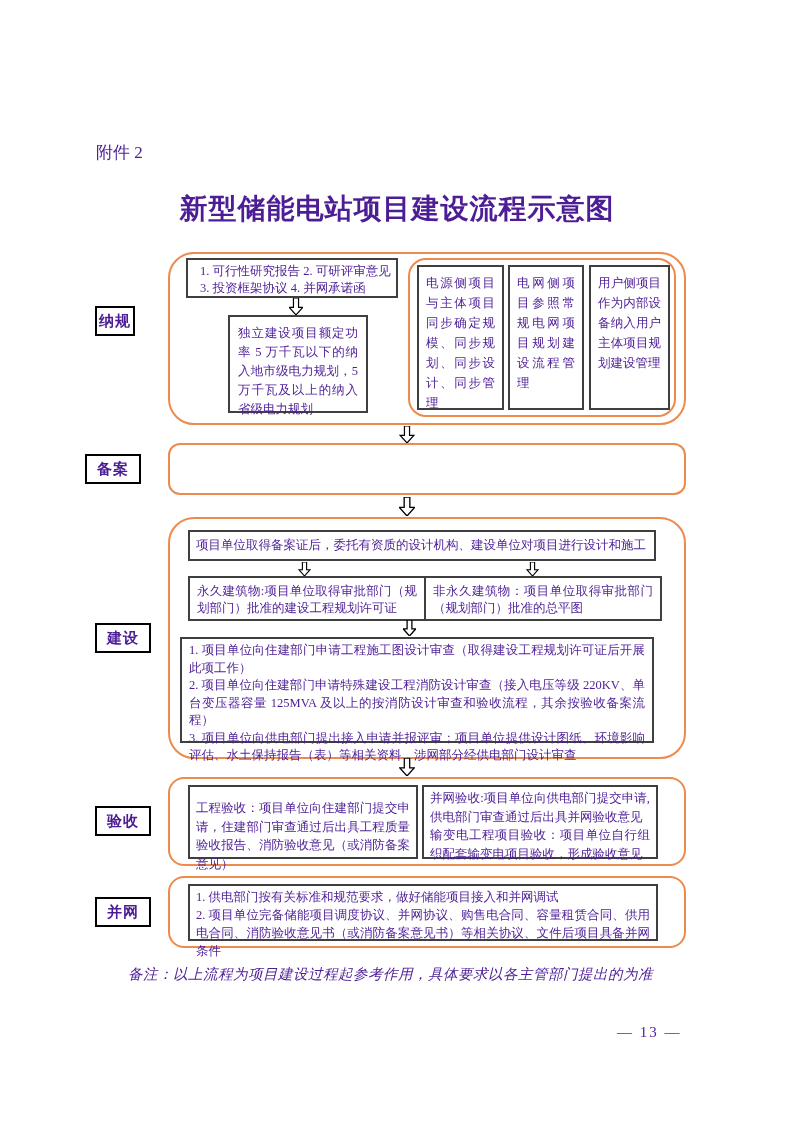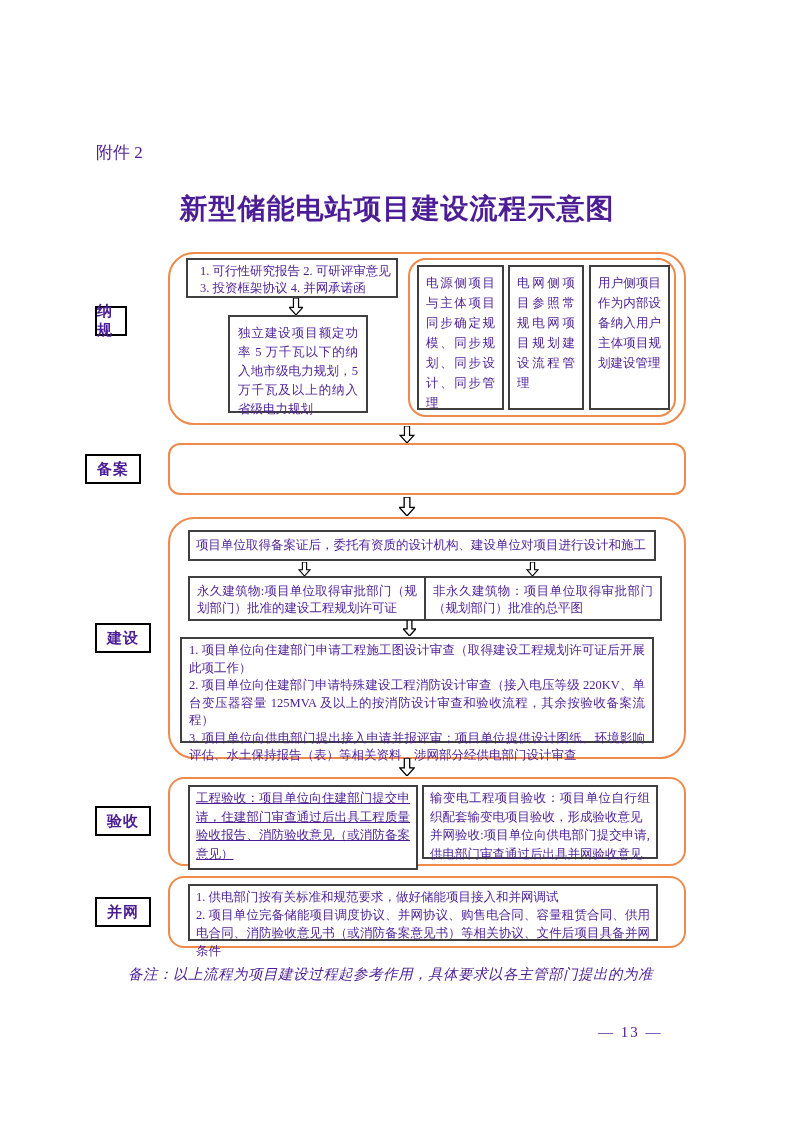--- a/index.html
+++ b/index.html
@@ -41,33 +41,33 @@
   .nowrap-line{white-space:nowrap;}
   .split-box{display:flex;padding:0;text-align:left;}
   .split-box .cell{flex:1;padding:5px 7px;text-align:justify;}
   .split-box .cell.first{border-right:2px solid #3F3F3F;}
   .footnote{
     font-size:14.5px;
     font-style:italic;
     letter-spacing:0.5px;
     font-family:"Liberation Serif","DejaVu Serif",serif;
   }
-  .page-num{font-size:15px;letter-spacing:2px;}
+  .page-num{font-size:15px;letter-spacing:2px;margin-left:19px;}
   svg.arrow{display:block;}
 </style>
 </head>
 <body>
 
 <div class="page">
 
   <div class="abs attachment" style="left:96px;top:141px;">附件 2</div>
   <div class="abs doc-title" style="left:0;top:190px;">新型储能电站项目建设流程示意图</div>
 
   <div class="abs orange-rect" style="left:168px;top:252px;width:518px;height:173px;border-radius:26px;"></div>
-  <div class="abs stage-label" style="left:95px;top:306px;width:32px;height:30px;">纳规</div>
+  <div class="abs stage-label" style="left:95px;top:306px;width:40px;height:30px;">纳规</div>
 
   <div class="abs fbox" style="left:186px;top:258px;width:212px;height:40px;padding:3px 12px;">
     <div class="nowrap-line">1. 可行性研究报告 2. 可研评审意见</div>
     <div class="nowrap-line">3. 投资框架协议 4. 并网承诺函</div>
   </div>
 
   <div class="abs" style="left:289px;top:298px;">
     <svg class="arrow" width="14" height="17" viewBox="0 0 16 20">
         <polygon points="5,0 11,0 11,11 16,11 8,20 0,11 5,11" fill="#fff" stroke="#000" stroke-width="1.4"></polygon>
       </svg>
@@ -130,24 +130,24 @@
 
   <div class="abs" style="left:399px;top:758px;">
     <svg class="arrow" width="16" height="18" viewBox="0 0 16 20">
         <polygon points="5,0 11,0 11,11 16,11 8,20 0,11 5,11" fill="#fff" stroke="#000" stroke-width="1.4"></polygon>
       </svg>
   </div>
 
   <div class="abs orange-rect" style="left:168px;top:777px;width:518px;height:89px;border-radius:16px;"></div>
   <div class="abs stage-label" style="left:95px;top:806px;width:56px;height:30px;">验收</div>
 
-  <div class="abs fbox" style="left:188px;top:785px;width:230px;height:85px;line-height:18.5px;padding:2px 6px;text-decoration:underline;">工程验收：项目单位向住建部门提交申请，住建部门审查通过后出具工程质量验收报告、消防验收意见（或消防备案意见）</div>
+  <div class="abs fbox" style="left:188px;top:785px;width:230px;height:74px;line-height:18.5px;padding:12px 6px;">工程验收：项目单位向住建部门提交申请，住建部门审查通过后出具工程质量验收报告、消防验收意见（或消防备案意见）</div>
   <div class="abs fbox" style="left:422px;top:785px;width:236px;height:74px;line-height:18.5px;padding:2px 6px;">
+    <div>并网验收:项目单位向供电部门提交申请,供电部门审查通过后出具并网验收意见</div>
     <div>输变电工程项目验收：项目单位自行组织配套输变电项目验收，形成验收意见</div>
-    <div>并网验收:项目单位向供电部门提交申请,供电部门审查通过后出具并网验收意见</div>
   </div>
 
   <div class="abs orange-rect" style="left:168px;top:876px;width:518px;height:72px;border-radius:16px;"></div>
   <div class="abs stage-label" style="left:95px;top:897px;width:56px;height:30px;">并网</div>
 
   <div class="abs fbox" style="left:188px;top:884px;width:470px;height:57px;line-height:18px;padding:2px 6px;">
     <div>1. 供电部门按有关标准和规范要求，做好储能项目接入和并网调试</div>
     <div>2. 项目单位完备储能项目调度协议、并网协议、购售电合同、容量租赁合同、供用电合同、消防验收意见书（或消防备案意见书）等相关协议、文件后项目具备并网条件</div>
   </div>
 

